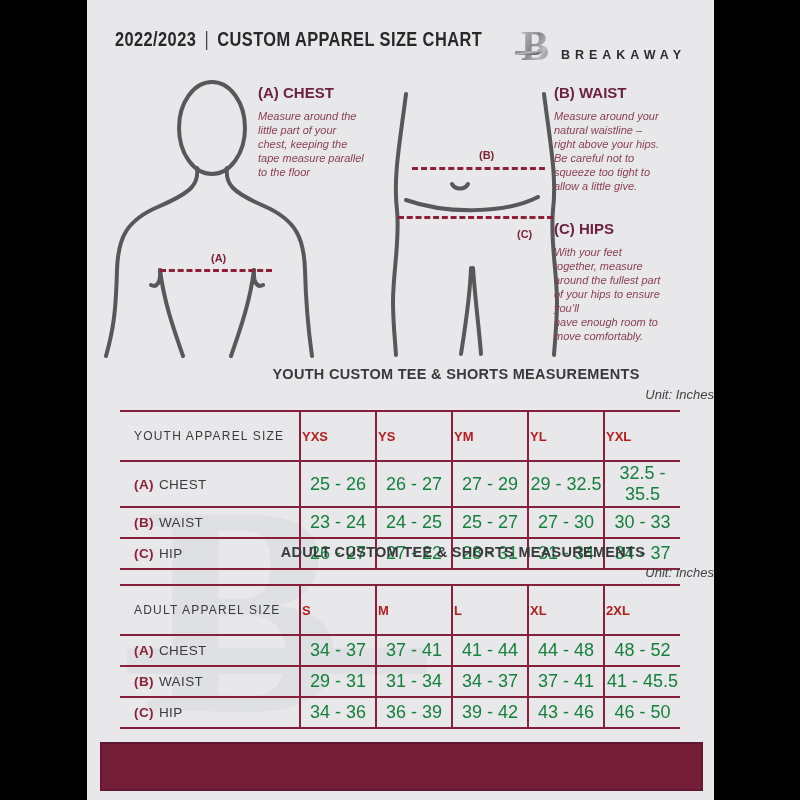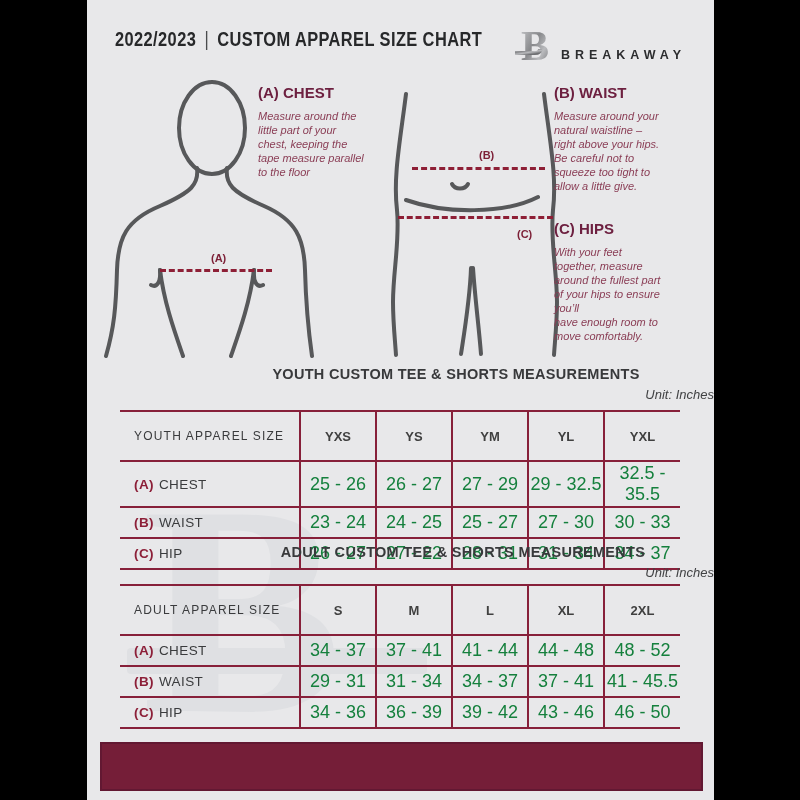--- a/index.html
+++ b/index.html
@@ -33,21 +33,21 @@
   .section-title{position:absolute;left:0;width:738px;text-align:center;font-weight:bold;
                  font-size:14.5px;color:#38393b;letter-spacing:.3px;}
   .section-unit{position:absolute;left:0;width:627px;text-align:right;font-style:italic;
                 font-size:13px;color:#414244;}
   table.size{position:absolute;left:33px;border-collapse:collapse;table-layout:fixed;width:560px;}
   table.size col.lab{width:180px;} table.size col.val{width:76px;}
   table.size tr{height:31px;} table.size tr.head{height:50px;}
   table.size tr{border-bottom:2px solid #87203a;}
   table.size tr.head{border-top:2px solid #87203a;}
   table.size td+td{border-left:2px solid #87203a;}
-  td.size-code{font-weight:bold;font-size:13px;color:#404040;text-align:center;}
+  td.size-code{font-weight:bold;font-size:13px;color:#b91c1c;}
   td.col-label{font-size:12px;letter-spacing:1.2px;color:#3a3b3d;padding-left:14px;}
   td.row-label{padding-left:14px;font-size:13.5px;color:#3a3b3d;letter-spacing:.4px;}
   td.row-label .pfx{font-weight:bold;color:#8c1f38;margin-right:5px;}
   td.val{text-align:center;font-size:18px;color:#15803d;}
 
   
   .footer-bar{position:absolute;left:13px;top:742px;width:599px;height:45px;
               background:#751e38;border:2px solid #621832;}
 </style>
 </head>

